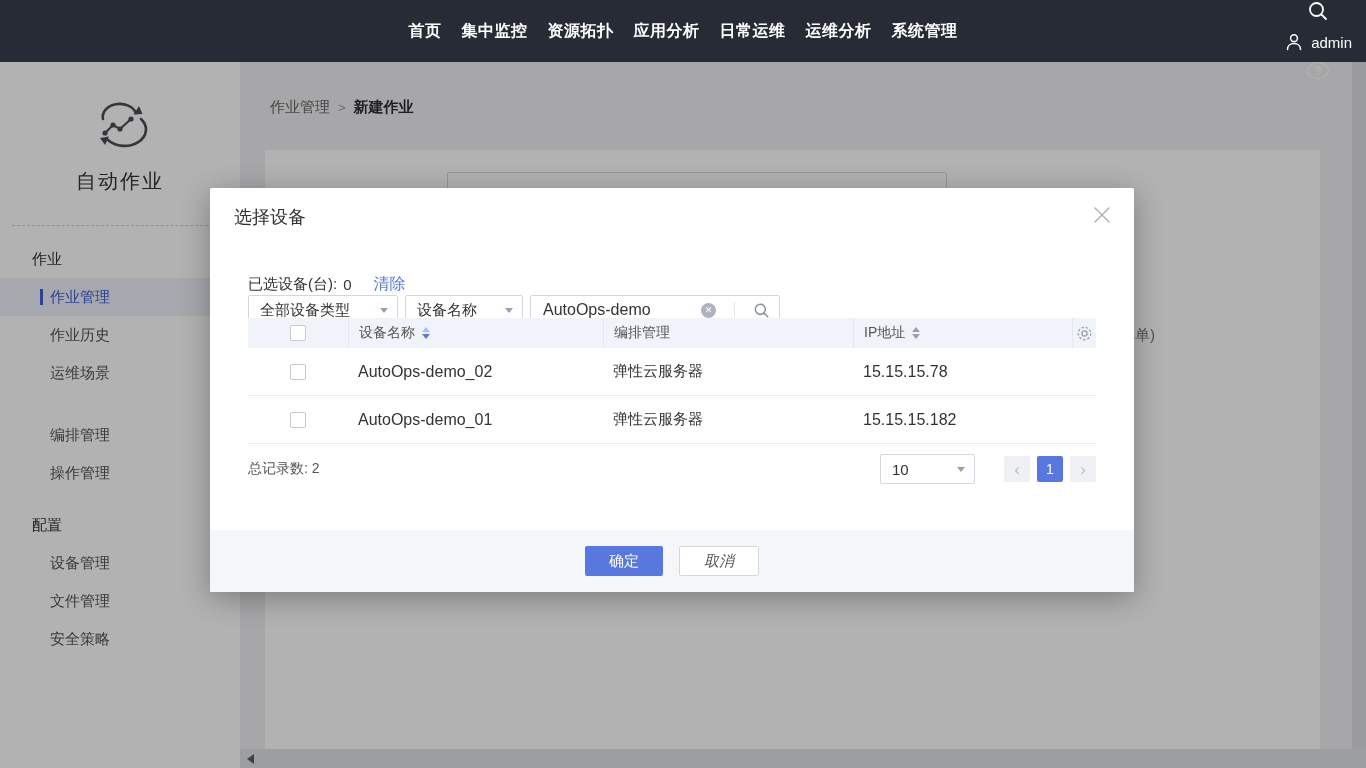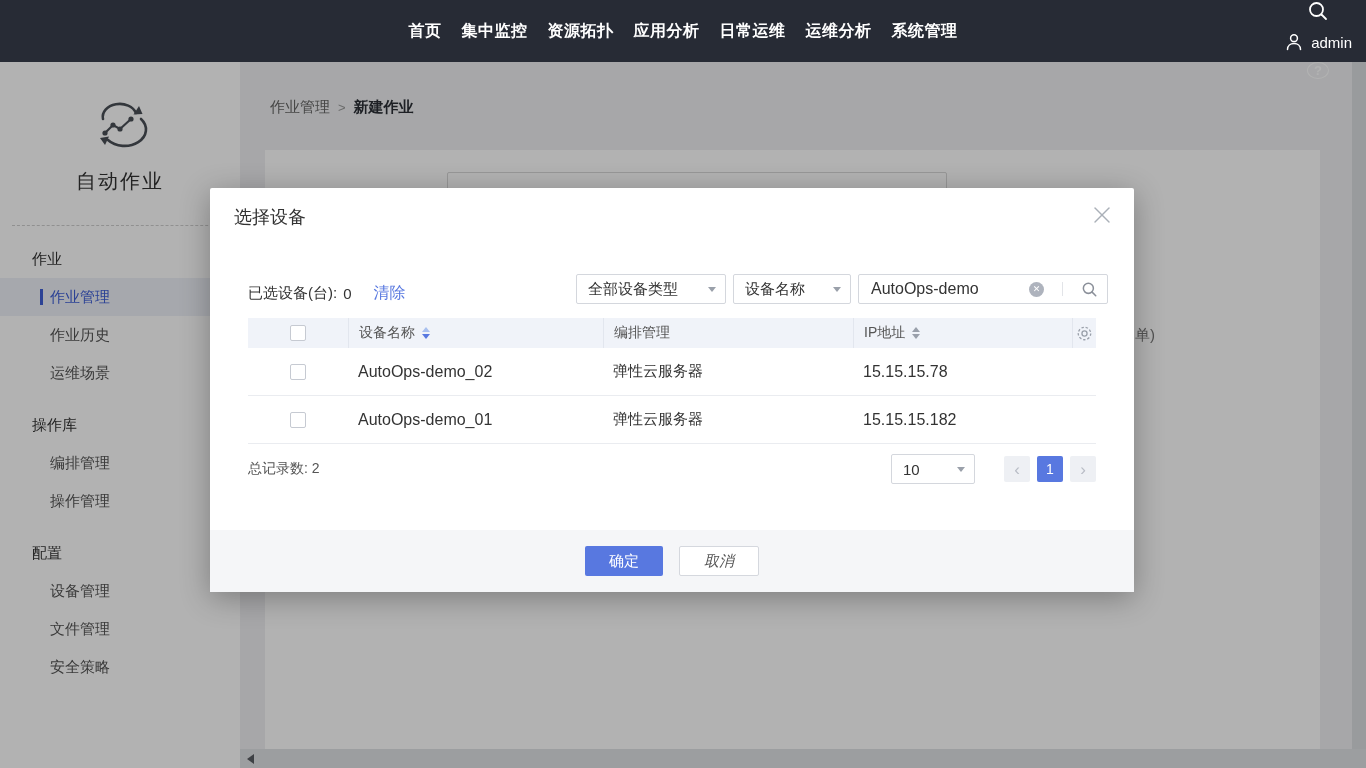--- a/index.html
+++ b/index.html
@@ -49,22 +49,22 @@
   
   .overlay { position:absolute; top:62px; left:0; right:0; bottom:0; background:rgba(0,0,0,.30); z-index:200; }
 
   
   .modal { position:absolute; left:210px; top:188px; width:924px; height:404px; background:#fff;
            z-index:300; border-radius:2px; box-shadow:0 6px 30px rgba(0,0,0,.30); }
   .modal-title { position:absolute; left:24px; top:17px; font-size:18px; color:#333; }
   .modal-close { position:absolute; right:20px; top:15px; width:24px; height:24px; cursor:pointer;
                  display:flex; align-items:center; justify-content:center; }
 
-  .m-row1 { position:absolute; left:38px; right:26px; top:86px; height:30px;
-            display:flex; justify-content:space-between; align-items:flex-end; }
+  .m-row1 { position:absolute; left:38px; right:48px; top:86px; height:30px;
+            display:flex; justify-content:space-between; align-items:flex-start;flex-direction:column; }
   .sel-info { display:flex; align-items:center; font-size:15px; color:#333; }
   .sel-count { margin-left:6px; }
   .clear-link { color:#5878e0; margin-left:22px; font-size:16px; cursor:pointer; }
   .filters { display:flex; align-items:center; gap:7px; }
   .select { height:30px; border:1px solid #d4d7dd; border-radius:2px; background:#fff;
             display:flex; align-items:center; justify-content:space-between;
             padding:0 9px 0 11px; font-size:15px; color:#333; cursor:pointer; }
   .select.type { width:150px; }
   .select.field { width:118px; }
   .caret { width:0; height:0; border-left:4.5px solid transparent; border-right:4.5px solid transparent;
@@ -100,21 +100,21 @@
   .td { padding-left:10px; }
   .td.c0 { padding-left:0; display:flex; justify-content:center; }
   .td.c1 { font-size:16px; }
   .td.c3 { font-size:16px; }
   .checkbox { width:16px; height:16px; border:1px solid #c6cad2; border-radius:2px; background:#fff; cursor:pointer; }
 
   .m-row3 { position:absolute; left:38px; right:38px; top:256px; height:50px;
             display:flex; align-items:center; justify-content:space-between; }
   .total { font-size:14px; color:#555; }
   .pag-right { display:flex; align-items:center; gap:29px; }
-  .select.pagesize { width:84px;text-align:center; }
+  .select.pagesize { width:95px;text-align:center; }
   .pager { display:flex; gap:7px; }
   .pg { width:26px; height:26px; border-radius:2px; display:flex; align-items:center; justify-content:center;
         cursor:pointer; }
   .pg.nav-pg { background:#eef0f4; color:#b9bdc6; font-size:17px; line-height:1; }
   .pg.active { background:#5878e0; color:#fff; font-size:14px; }
 
   .modal-footer { position:absolute; left:0; right:0; bottom:0; height:62px; background:#f5f6f8;
                   display:flex; align-items:center; justify-content:center; gap:16px; }
   .btn { height:30px; border-radius:2px; font-size:15px; display:flex; align-items:center;
          padding:0 24px; cursor:pointer; font-family:inherit; }
@@ -169,21 +169,20 @@
   <div class="side-title">自动作业</div>
   <div class="side-divider"></div>
 
   <div class="side-section">
     <div class="section-label">作业</div>
     <div class="side-item active">作业管理</div>
     <div class="side-item">作业历史</div>
     <div class="side-item">运维场景</div>
   </div>
   <div class="side-section">
-    <div class="section-label">操作库</div>
     <div class="side-item">编排管理</div>
     <div class="side-item">操作管理</div>
   </div>
   <div class="side-section">
     <div class="section-label">配置</div>
     <div class="side-item">设备管理</div>
     <div class="side-item">文件管理</div>
     <div class="side-item">安全策略</div>
   </div>
 </div>

